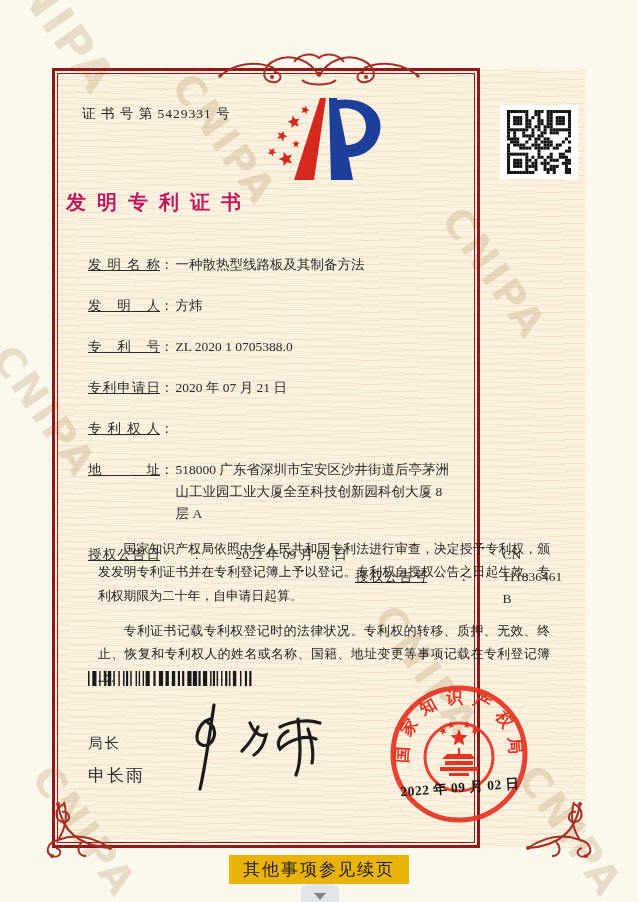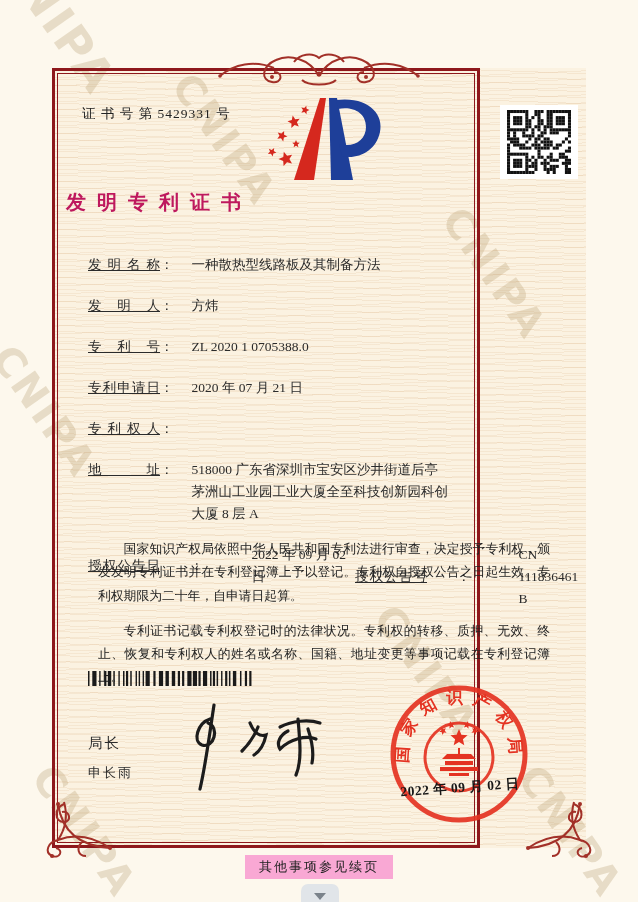--- a/index.html
+++ b/index.html
@@ -36,47 +36,47 @@
   #logo{left:203px;top:25px;width:132px;height:88px;}
   #qr-box{left:445px;top:34px;width:78px;height:74px;background:#ffffff;
     display:flex;align-items:center;justify-content:center;}
   #title{left:0;top:118px;width:100%;text-align:left;font-size:20px;font-weight:bold;
     color:#be185d;letter-spacing:.55em;text-indent:.55em;}
   
   #fields{left:33px;top:183px;right:26px;font-size:13.5px;line-height:22px;}
   .frow{margin-bottom:19px;display:flex;align-items:flex-start;}
   .flabel{display:inline-block;width:72px;text-align:justify;text-align-last:justify;flex:0 0 72px;text-decoration:underline;}
   .fcolon{flex:0 0 auto;}
-  .fvalue{margin-left:18px;max-width:382px;}
+  .fvalue{margin-left:2px;max-width:382px;}
   .frow.double{display:flex;margin-bottom:0;}
   .fgroup{display:flex;align-items:center;gap:30px;}
   .fgroup.first{flex:0 0 267px;}
   
   #body-text{left:31px;top:455px;width:476px;font-size:12.8px;line-height:1.82;
     text-align:justify;color:#222;}
   #body-text p{margin:12px;text-indent:2em;}
   
   #barcode{left:33px;top:600px;width:170px;height:15px;}
   
   #officer-title{left:33px;top:663px;font-size:14.5px;letter-spacing:2px;}
-  #officer-name{left:33px;top:693px;font-size:13px;letter-spacing:2px;}
+  #officer-name{left:33px;top:693px;font-size:17px;letter-spacing:2px;}
   #signature{left:125px;top:628px;width:170px;height:98px;}
   
   #seal{left:333px;top:612px;width:142px;height:142px;}
   #seal-date{left:327px;top:708px;width:156px;text-align:center;font-size:13.5px;
     font-weight:bold;color:#181818;transform:rotate(-4deg);letter-spacing:.5px;z-index:3;}
   #page-no{left:0;top:753px;width:100%;text-align:center;font-size:12.5px;letter-spacing:1px;color:#333;}
   
   #orn-top{left:212px;top:46px;width:214px;height:46px;z-index:3;}
   .corner{width:80px;height:64px;z-index:3;}
   #orn-bl{left:36px;top:796px;}
   #orn-br{left:522px;top:796px;transform:scaleX(-1);}
   
-  #note-box{top:855px;left:50%;transform:translateX(-50%);background:#f9a8d4;
-    padding:3px 14px;font-size:13px;letter-spacing:2px;color:#222;z-index:3;}
+  #note-box{top:855px;left:50%;transform:translateX(-50%);background:#eab308;
+    padding:3px 14px;font-size:17px;letter-spacing:2px;color:#222;z-index:3;}
   #scroll-btn{left:301px;top:884px;width:38px;height:24px;background:#e1e5e9;
     border:none;border-radius:7px;display:flex;align-items:center;justify-content:center;
     cursor:pointer;z-index:4;}
   #scroll-btn .tri{width:0;height:0;border-left:6px solid transparent;
     border-right:6px solid transparent;border-top:7px solid #7b838b;}
 </style>
 </head>
 <body>
 
 <div class="wm big" style="left:-28px;top:-8px;">CNIPA</div>

